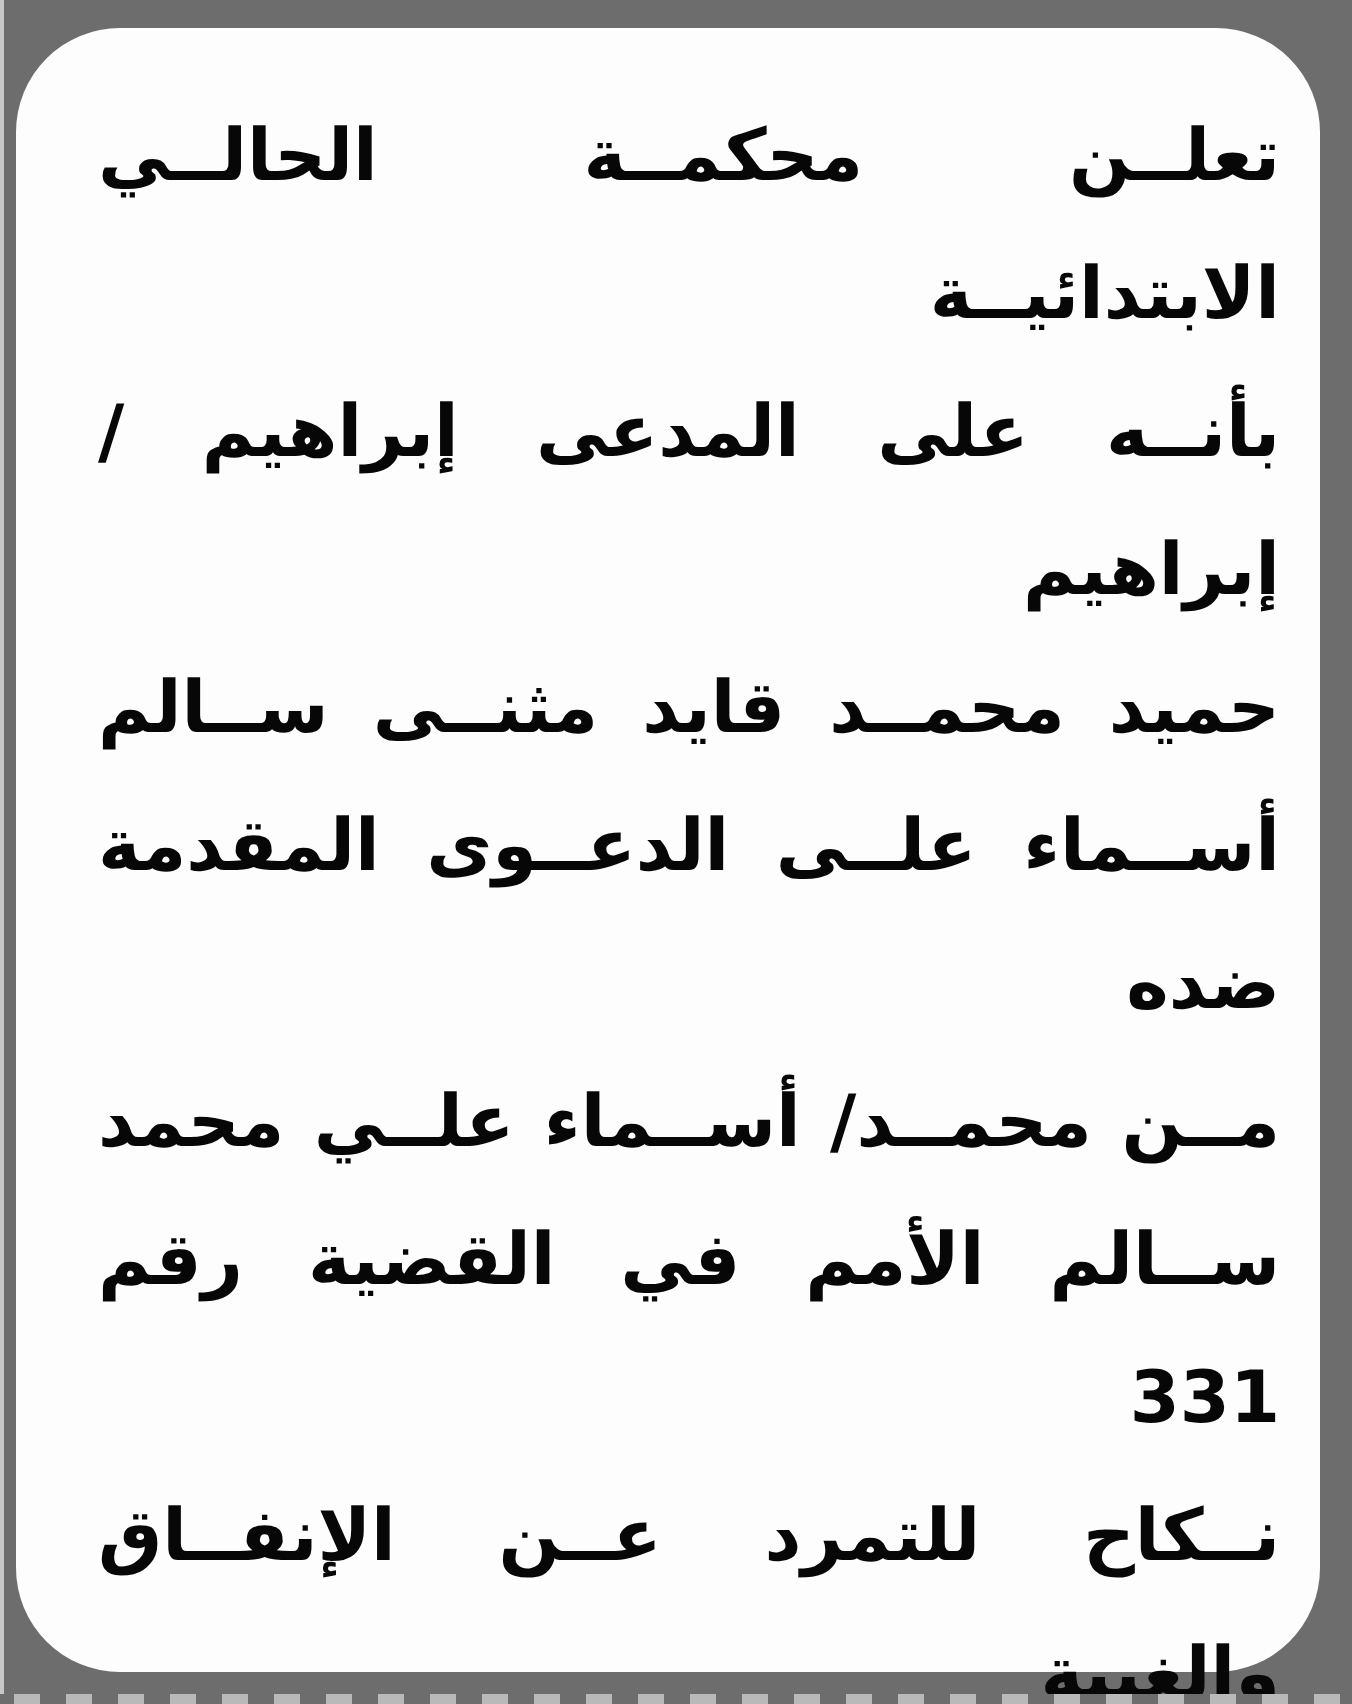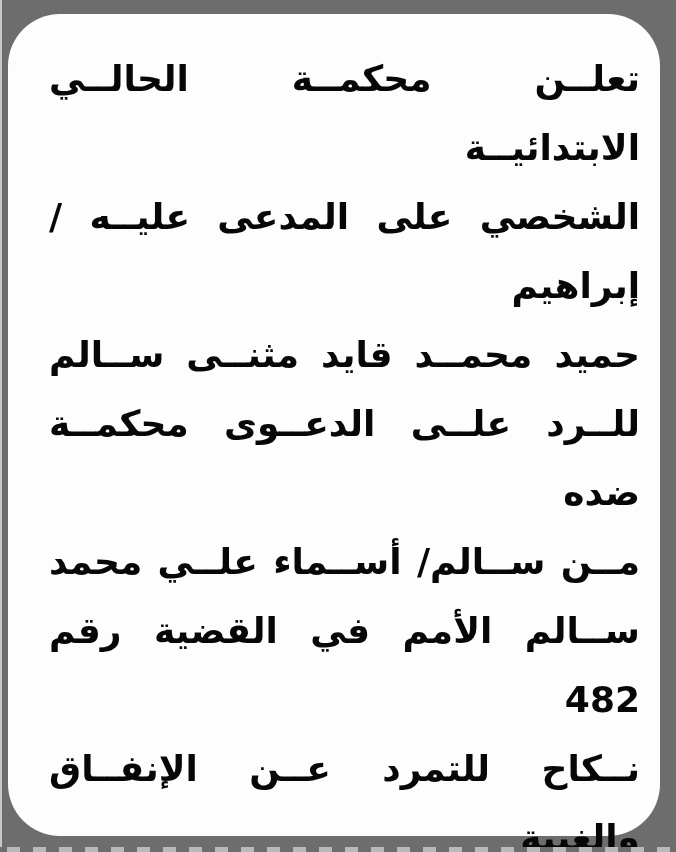--- a/index.html
+++ b/index.html
@@ -58,23 +58,23 @@
   }
 </style>
 </head>
 <body>
 
 <div class="edge-highlight"></div>
 
 <div class="notice-card">
   <div class="notice-body">
     <div class="notice-line">تعلــن محكمــة الحالــي الابتدائيــة</div>
-    <div class="notice-line">الشخصي على المدعى عليــه / إبراهيم</div>
+    <div class="notice-line">بأنــه على المدعى إبراهيم / إبراهيم</div>
     <div class="notice-line">حميد محمــد قايد مثنــى ســالم</div>
-    <div class="notice-line">للــرد علــى الدعــوى محكمــة ضده</div>
-    <div class="notice-line">مــن ســالم/ أســماء علــي محمد</div>
-    <div class="notice-line">ســالم الأمم في القضية رقم 482</div>
+    <div class="notice-line">أســماء علــى الدعــوى المقدمة ضده</div>
+    <div class="notice-line">مــن محمــد/ أســماء علــي محمد</div>
+    <div class="notice-line">ســالم الأمم في القضية رقم 331</div>
     <div class="notice-line">نــكاح للتمرد عــن الإنفــاق والغيبة</div>
 
   </div>
 </div>
 
 <div class="dashed-border"></div>
 
 </body></html>

